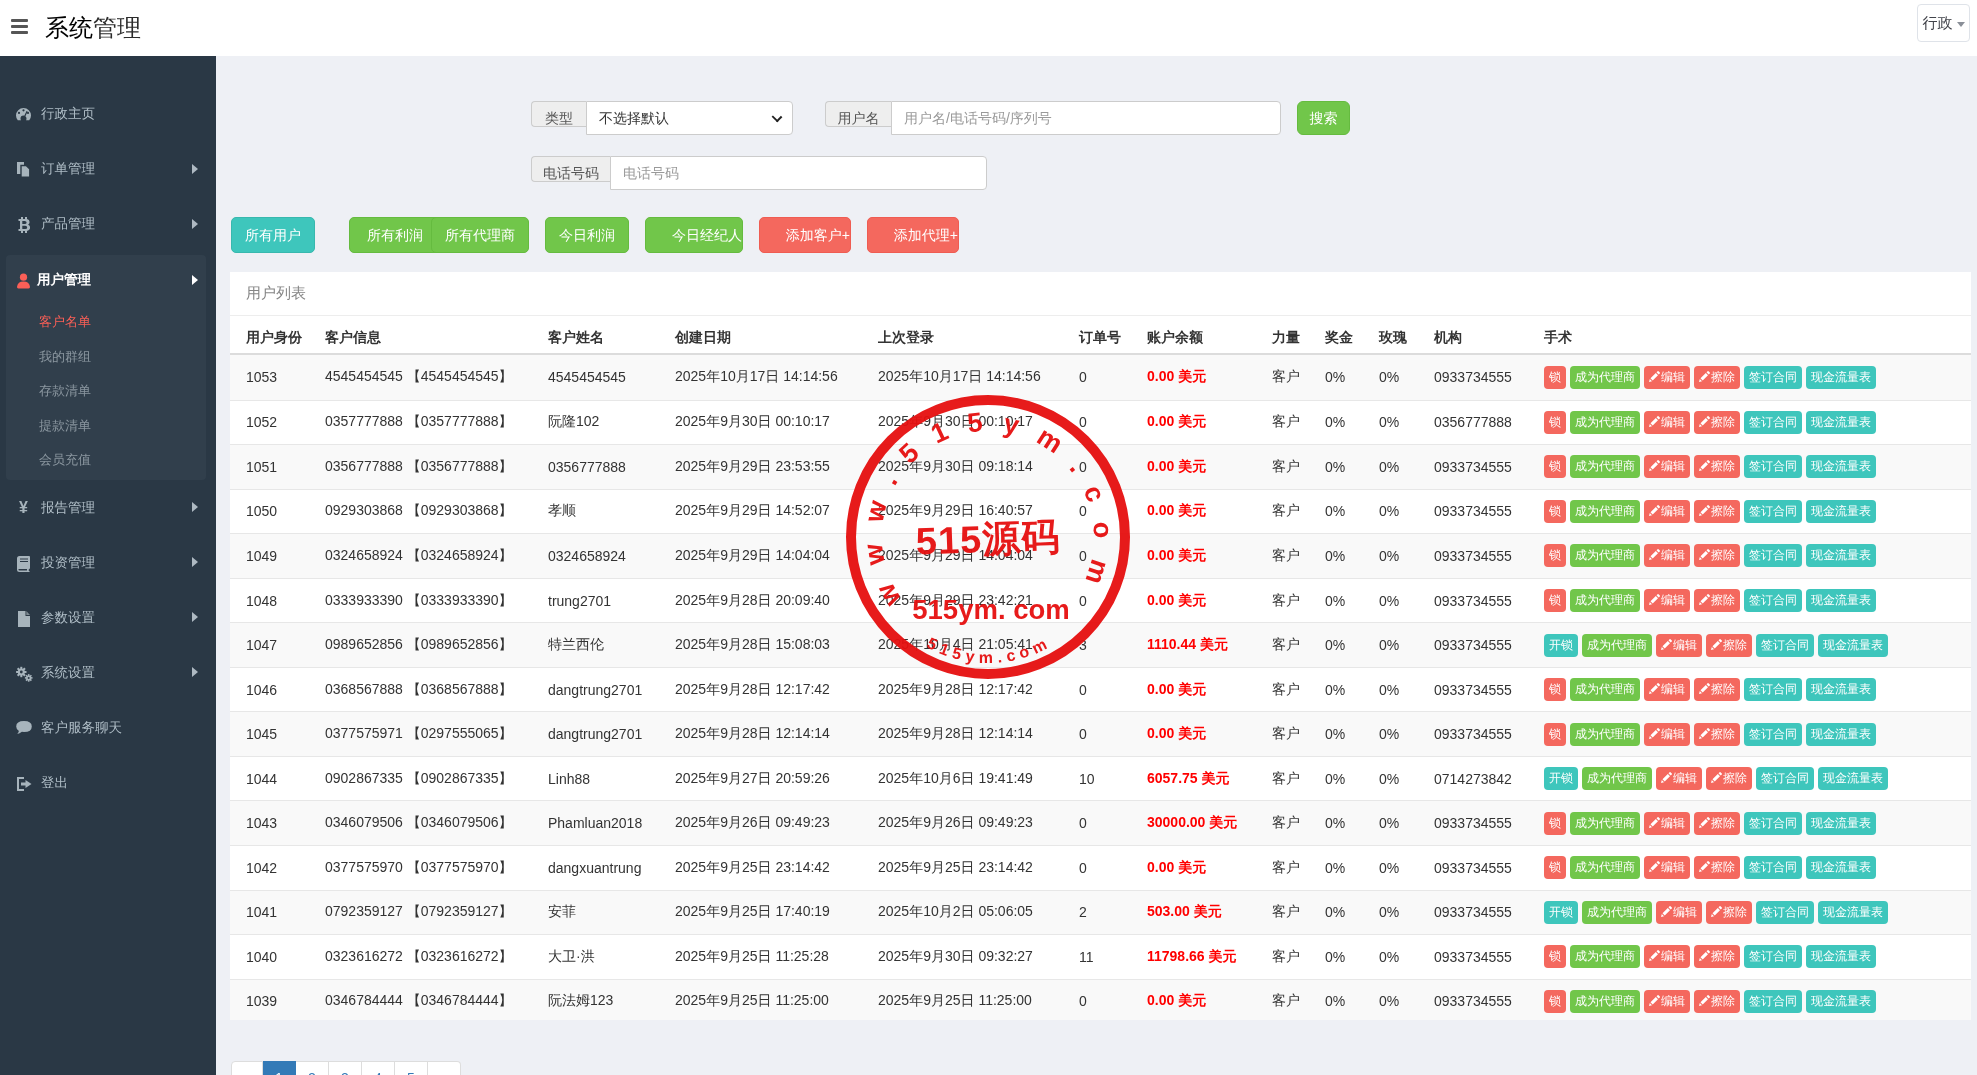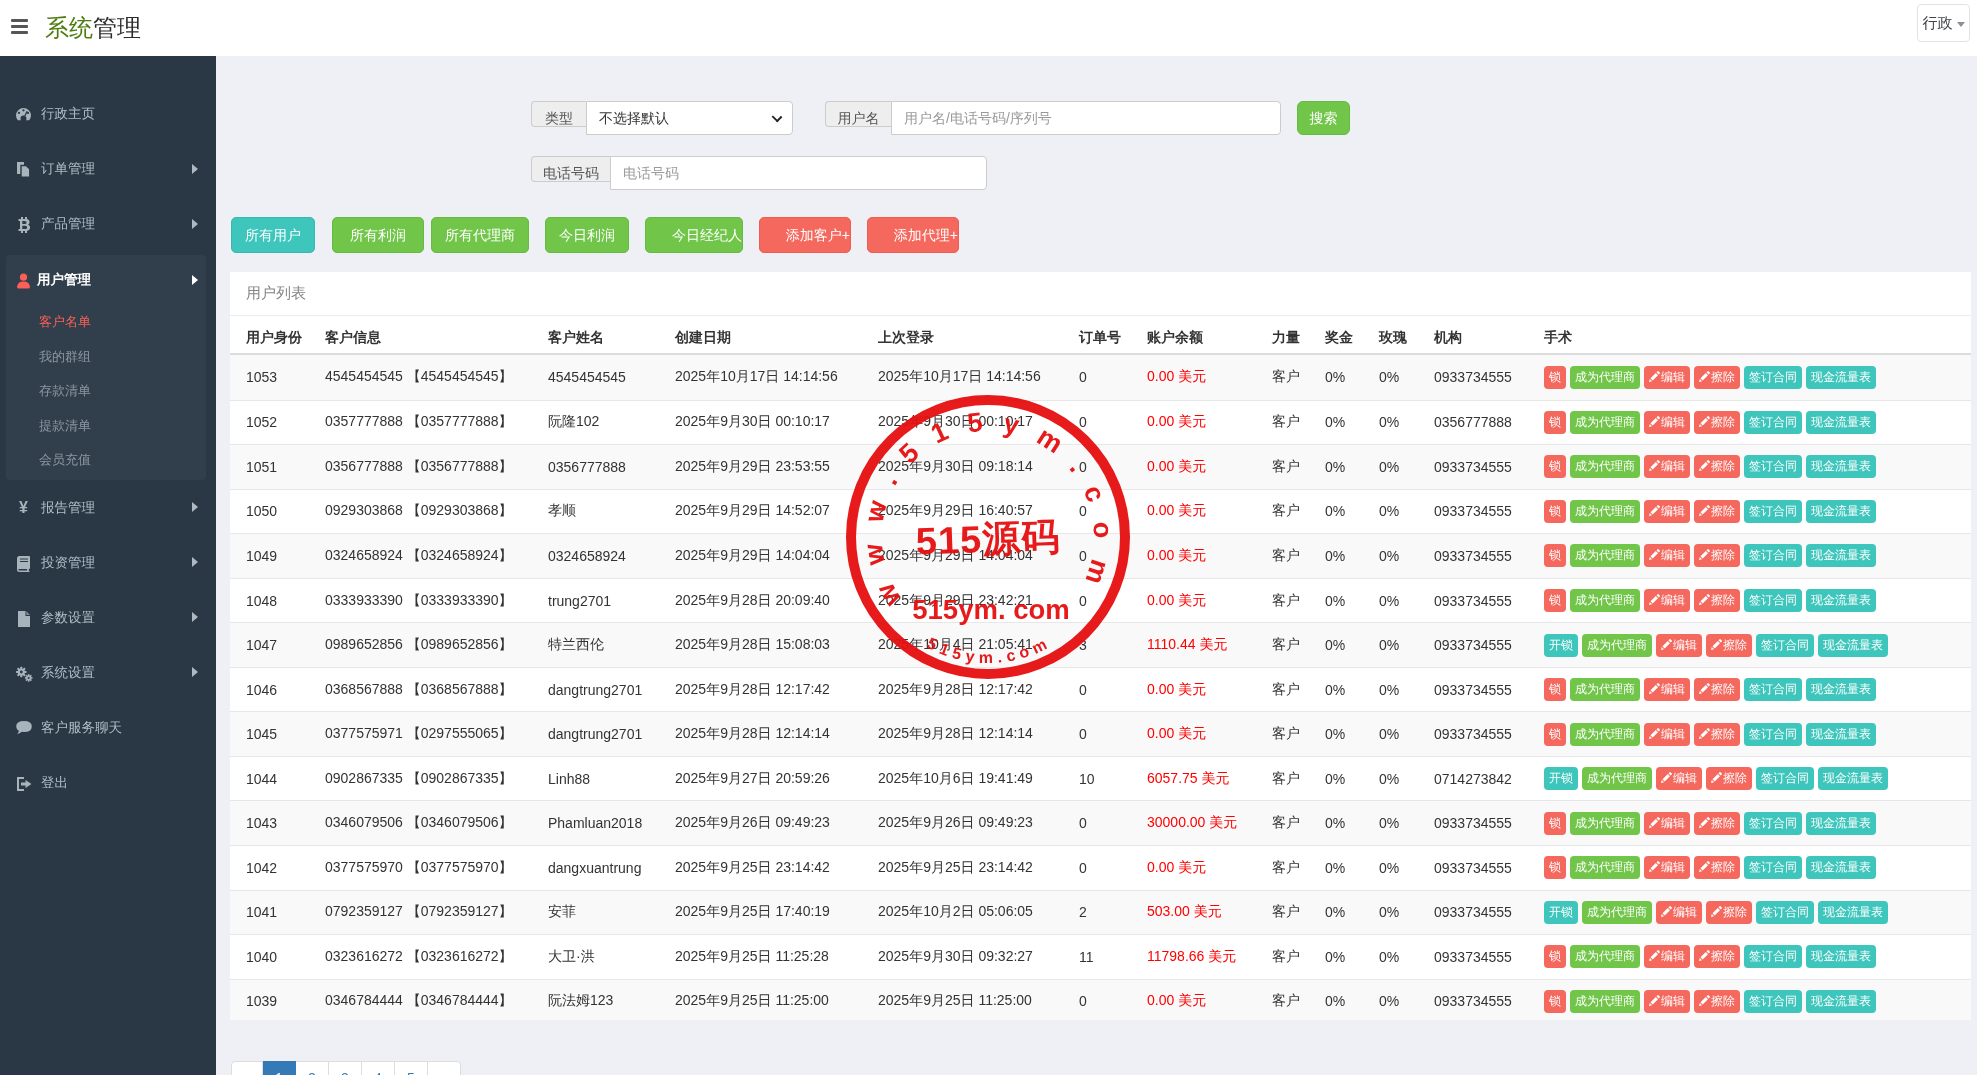--- a/index.html
+++ b/index.html
@@ -5,21 +5,21 @@
 <style>
 * { box-sizing: border-box; margin:0; padding:0; }
 html,body { width:1977px; height:1075px; overflow:hidden; }
 body { font-family:"Liberation Sans", sans-serif; background:#eef0f5; position:relative; font-size:14px; color:#333; }
 
 
 .navbar { position:absolute; left:0; top:0; width:1977px; height:56px; background:#ffffff; z-index:5; }
 .burger { position:absolute; left:11px; top:19px; width:17px; height:16px; }
 .burger span { display:block; height:3px; background:#565656; margin-bottom:3px; border-radius:1px; }
 .brand { position:absolute; left:45px; top:12px; font-size:24px; color:#2b2b2b; letter-spacing:0px; }
-.brand .red { color:#4d7c0f;font-family:Liberation Mono, monospace; }
+.brand .red { color:#000000;font-family:Liberation Mono, monospace; }
 .userbox { position:absolute; right:7px; top:4px; width:53px; height:38px; border:1px solid #dfe3e9; border-radius:4px; background:#fff; font-size:15px; color:#41434a; text-align:center; line-height:36px; }
 .userbox .caret { display:inline-block; width:0; height:0; border-left:4px solid transparent; border-right:4px solid transparent; border-top:5px solid #8a8f98; margin-left:4px; vertical-align:middle; }
 
 
 .sidebar { position:absolute; left:0; top:56px; width:216px; height:1019px; background:#2a3845; z-index:4; padding-top:30px; }
 .mitem { position:relative; height:55px; line-height:55px; padding-left:15px; color:#b0bec7; font-size:13.5px; }
 .mitem .mico { display:inline-block; width:17px; margin-right:9px; text-align:center; vertical-align:middle; }
 .mitem .mico svg { vertical-align:middle; }
 .mitem .arrow { position:absolute; right:18px; top:50%; margin-top:-5px; width:0; height:0; border-top:5px solid transparent; border-bottom:5px solid transparent; border-left:6px solid #aeb9c2; }
 .group { background:#313f4c; margin:4px 0 0 6px; width:200px; border-radius:4px; }
@@ -56,21 +56,21 @@
 .c3 { width:127px; }
 .c4 { width:203px; }
 .c5 { width:201px; }
 .c6 { width:68px; }
 .c7 { width:125px; }
 .c8 { width:53px; }
 .c9 { width:54px; }
 .c10 { width:55px; }
 .c11 { width:110px; }
 .c12 { width:427px; }
-.money { color:#ff0000; }
+.money { color:#ff0000;font-weight:bold; }
 
 .ab { display:inline-block; height:23px; border-radius:4px; color:#fff; font-size:12px; line-height:23px; padding:0 5px; margin-right:4px; text-align:center; vertical-align:middle; }
 .ab-red { background:#f4685e; }
 .ab-green { background:#71c64a; }
 .ab-teal { background:#3ec6bc; }
 .pencil { display:inline-block; vertical-align:-1px; margin-right:1px; }
 
 
 .pager { position:absolute; left:231px; top:1061px; height:34px; display:flex; }
 .pg { width:33px; height:34px; background:#fff; border:1px solid #ddd; border-left:0; color:#337ab7; text-align:center; line-height:32px; font-size:14px; }
@@ -155,21 +155,21 @@
 <div class="addon" style="left:531px; top:101px; width:55px;">类型</div>
 <div class="fselect" style="left:586px; top:101px; width:207px;">不选择默认<span class="chev"></span></div>
 <div class="addon" style="left:825px; top:101px; width:66px;">用户名</div>
 <div class="finput" style="left:891px; top:101px; width:390px;">用户名/电话号码/序列号</div>
 <div class="btn btn-green" style="left:1297px; top:101px; width:53px; height:34px; line-height:32px; border-radius:6px;">搜索</div>
 
 <div class="addon" style="left:531px; top:156px; width:79px;">电话号码</div>
 <div class="finput" style="left:610px; top:156px; width:377px;">电话号码</div>
 
 <div class="btn btn-teal" style="left:231px; top:217px; width:84px;">所有用户</div>
-<div class="btn btn-green" style="left:332px; top:217px; width:92px;">所有利润</div>
+<div class="btn btn-green" style="left:349px; top:217px; width:92px;">所有利润</div>
 <div class="btn btn-green" style="left:431px; top:217px; width:98px;">所有代理商</div>
 <div class="btn btn-green" style="left:545px; top:217px; width:84px;">今日利润</div>
 <div class="btn btn-green" style="left:645px; top:217px; width:98px;text-align:right;">今日经纪人</div>
 <div class="btn btn-red" style="left:759px; top:217px; width:92px;">添加客户+</div>
 <div class="btn btn-red" style="left:867px; top:217px; width:92px;">添加代理+</div>
 
 <div class="panel">
   <div class="ptitle">用户列表</div>
   <div class="trow thead">
     <div class="c c1">用户身份</div>

